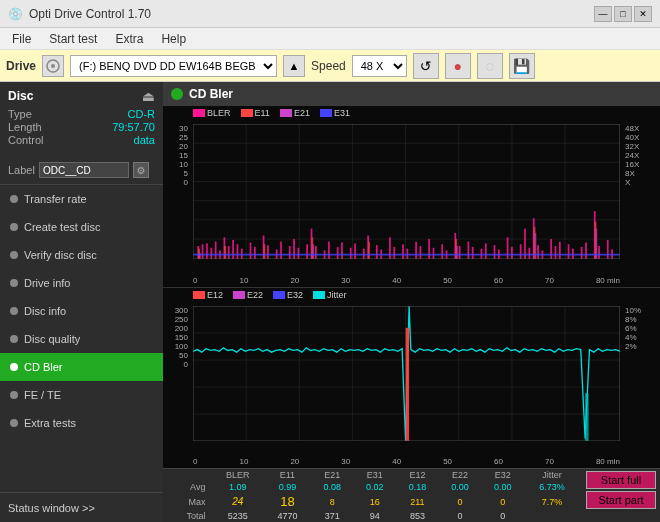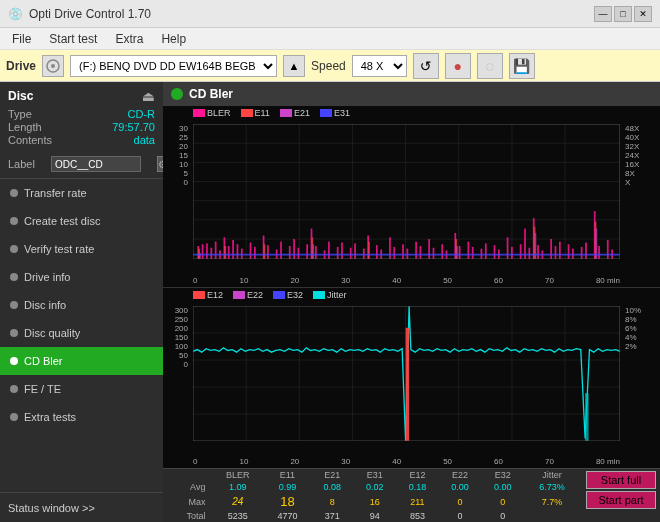--- a/index.html
+++ b/index.html
@@ -29,21 +29,21 @@
     
     
     .sidebar { width: 163px; background: #2d2d2d; display: flex; flex-direction: column; }
     .disc-panel { background: #2d2d2d; padding: 6px 8px; border-bottom: 1px solid #444; }
     .disc-header { display: flex; align-items: center; justify-content: space-between; margin-bottom: 4px; }
     .disc-title { color: white; font-size: 12px; font-weight: bold; }
     .disc-icon { color: #aaa; font-size: 14px; }
     .disc-row { display: flex; justify-content: space-between; margin-bottom: 1px; }
     .disc-key { color: #aaa; font-size: 11px; }
     .disc-val { color: #00e0e0; font-size: 11px; }
-    .label-row { display: flex; align-items: center; gap: 16px; margin-top: 10px; }
+    .label-row { display: flex; align-items: center; gap: 4px; margin-top: 16px; }
     .label-input { background: #444; border: 1px solid #666; color: white; font-size: 10px; padding: 1px 3px; width: 90px; height: 16px; }
     .label-btn { width: 16px; height: 16px; background: #555; border: 1px solid #777; display: flex; align-items: center; justify-content: center; cursor: pointer; color: #aaa; font-size: 10px; }
     
     .nav-items { flex: 1; }
     .nav-item { display: flex; align-items: center; height: 28px; padding: 0 10px; gap: 6px; cursor: pointer; color: #ccc; font-size: 11px; }
     .nav-item.active { background: #22aa22; color: white; }
     .nav-item .dot { width: 8px; height: 8px; border-radius: 50%; flex-shrink: 0; }
     .dot-gray { background: #888; }
     .dot-active { background: white; }
     
@@ -123,42 +123,42 @@
       </div>
       <div class="disc-row">
         <span class="disc-key">Type</span>
         <span class="disc-val">CD-R</span>
       </div>
       <div class="disc-row">
         <span class="disc-key">Length</span>
         <span class="disc-val">79:57.70</span>
       </div>
       <div class="disc-row">
-        <span class="disc-key">Contents</span>
+        <span class="disc-key">Control</span>
         <span class="disc-val">data</span>
       </div>
       <div class="label-row">
         <span class="disc-key">Label</span>
         <input class="label-input" type="text" value="ODC__CD" style="">
         <div class="label-btn">⚙</div>
       </div>
     </div>
 
     <div class="nav-items">
       <div class="nav-item">
         <div class="dot dot-gray"></div>
         <span>Transfer rate</span>
       </div>
       <div class="nav-item">
         <div class="dot dot-gray"></div>
         <span>Create test disc</span>
       </div>
       <div class="nav-item">
         <div class="dot dot-gray"></div>
-        <span>Verify test rate</span>
+        <span>Verify disc disc</span>
       </div>
       <div class="nav-item">
         <div class="dot dot-gray"></div>
         <span>Drive info</span>
       </div>
       <div class="nav-item">
         <div class="dot dot-gray"></div>
         <span>Disc info</span>
       </div>
       <div class="nav-item">

